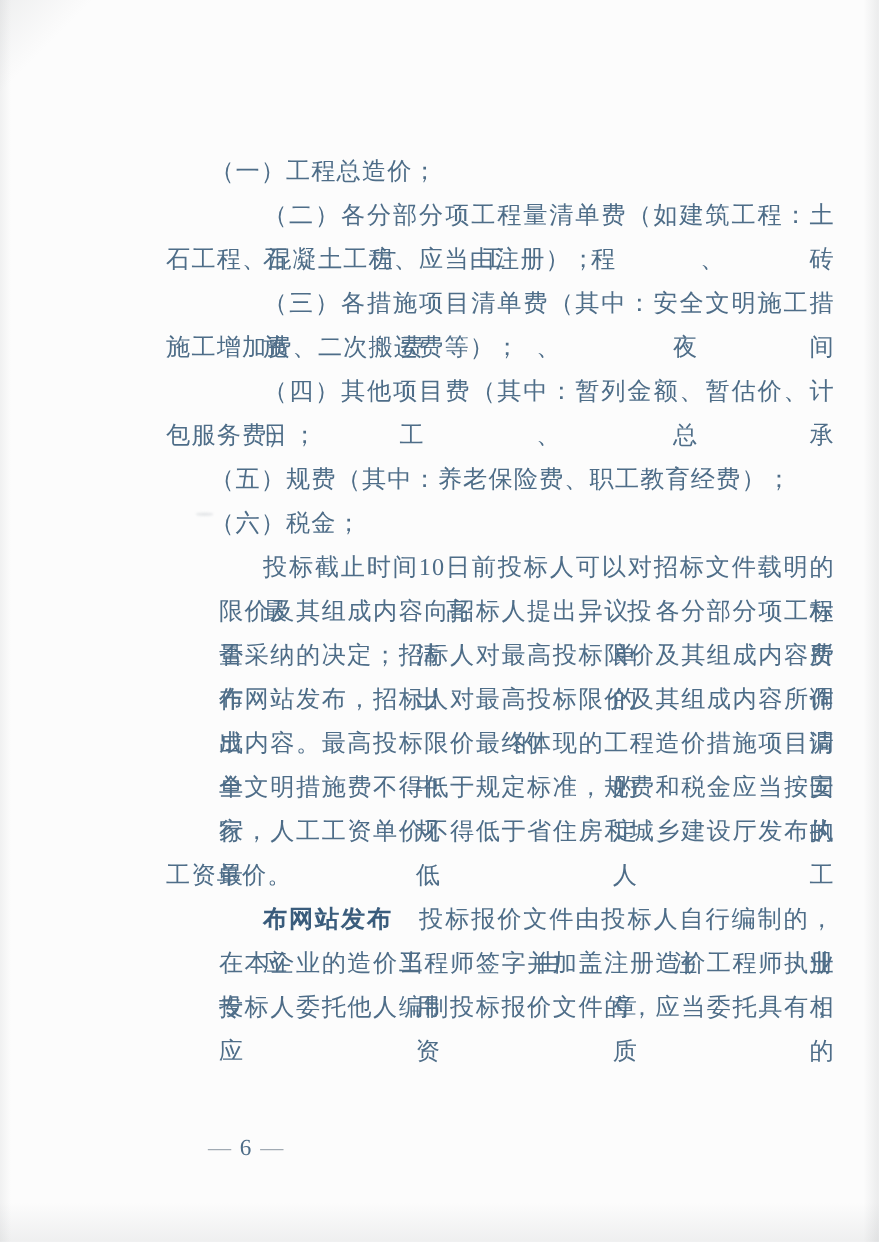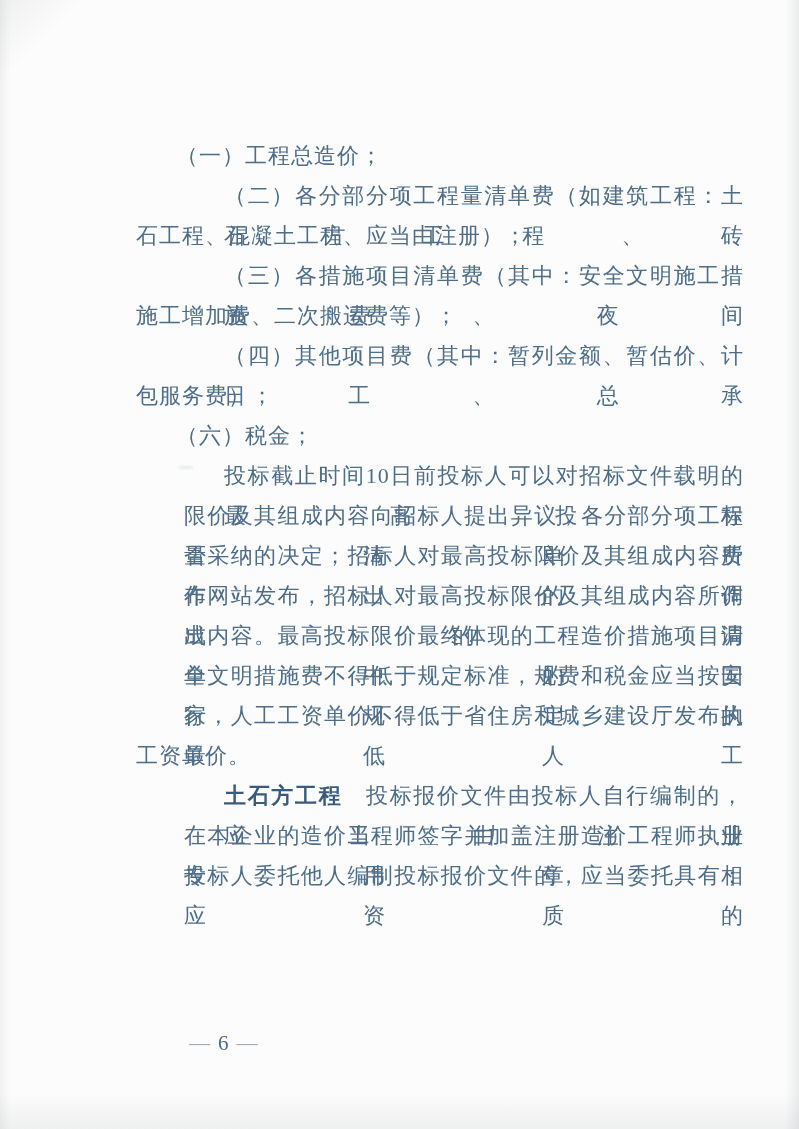--- a/index.html
+++ b/index.html
@@ -17,21 +17,21 @@
       linear-gradient(to left, rgba(120,125,130,0.13), rgba(120,125,130,0.0) 14px),
       linear-gradient(to right, rgba(120,125,130,0.09), rgba(120,125,130,0.0) 10px),
       linear-gradient(to top, rgba(120,125,130,0.10), rgba(120,125,130,0.0) 36px),
       linear-gradient(135deg, rgba(120,125,130,0.10), rgba(120,125,130,0.0) 60px),
       #fcfcfc;
     overflow: hidden;
   }
   .text-block {
     position: absolute;
     top: 136px;
-    left: 136px;
+    left: 151px;
     width: 608px;
   }
   .line {
     height: 40px;
     line-height: 40px;
     font-size: 22px;
     color: #4e6d88;
     letter-spacing: 1px;
     white-space: nowrap;
   }
@@ -77,30 +77,31 @@
 
 <div class="scan-page">
   <div class="text-block">
       <div class="line indent"><span>（一）工程总造价；</span></div>
       <div class="line indent justify"><span>（二）各分部分项工程量清单费（如建筑工程：土石方工程、砖</span></div>
       <div class="line"><span>石工程、混凝土工程、应当由注册）；</span></div>
       <div class="line indent justify"><span>（三）各措施项目清单费（其中：安全文明施工措施费、夜间</span></div>
       <div class="line"><span>施工增加费、二次搬运费等）；</span></div>
       <div class="line indent justify"><span>（四）其他项目费（其中：暂列金额、暂估价、计日工、总承</span></div>
       <div class="line"><span>包服务费）；</span></div>
+      <div class="line indent"><span>（五）规费（其中：养老保险费、职工教育经费）；</span></div>
       <div class="line indent"><span>（六）税金；</span></div>
       <div class="line indent justify"><span>投标截止时间10日前投标人可以对招标文件载明的最高投标</span></div>
       <div class="line justify"><span>限价及其组成内容向招标人提出异议，各分部分项工程量清单费</span></div>
       <div class="line justify"><span>否采纳的决定；招标人对最高投标限价及其组成内容所作出的调</span></div>
       <div class="line justify"><span>布网站发布，招标人对最高投标限价及其组成内容所作出的调</span></div>
       <div class="line justify"><span>成内容。最高投标限价最终体现的工程造价措施项目清单中的安</span></div>
       <div class="line justify"><span>全文明措施费不得低于规定标准，规费和税金应当按国家规定执</span></div>
       <div class="line justify"><span>行，人工工资单价不得低于省住房和城乡建设厅发布的最低人工</span></div>
       <div class="line"><span>工资单价。</span></div>
-      <div class="line indent justify"><span class="bold">土石方工程</span><span>　投标报价文件由投标人自行编制的，应当由注册</span></div>
+      <div class="line indent justify"><span class="bold">布网站发布</span><span>　投标报价文件由投标人自行编制的，应当由注册</span></div>
       <div class="line justify"><span>在本企业的造价工程师签字并加盖注册造价工程师执业专用章；</span></div>
       <div class="line justify"><span>投标人委托他人编制投标报价文件的，应当委托具有相应资质的</span></div>
     </div>
 
   <div class="smudge s1"></div>
   <div class="smudge s2"></div>
 
   <div class="page-footer">
     <span class="dash">—</span><span class="num">6</span><span class="dash">—</span>
   </div>

